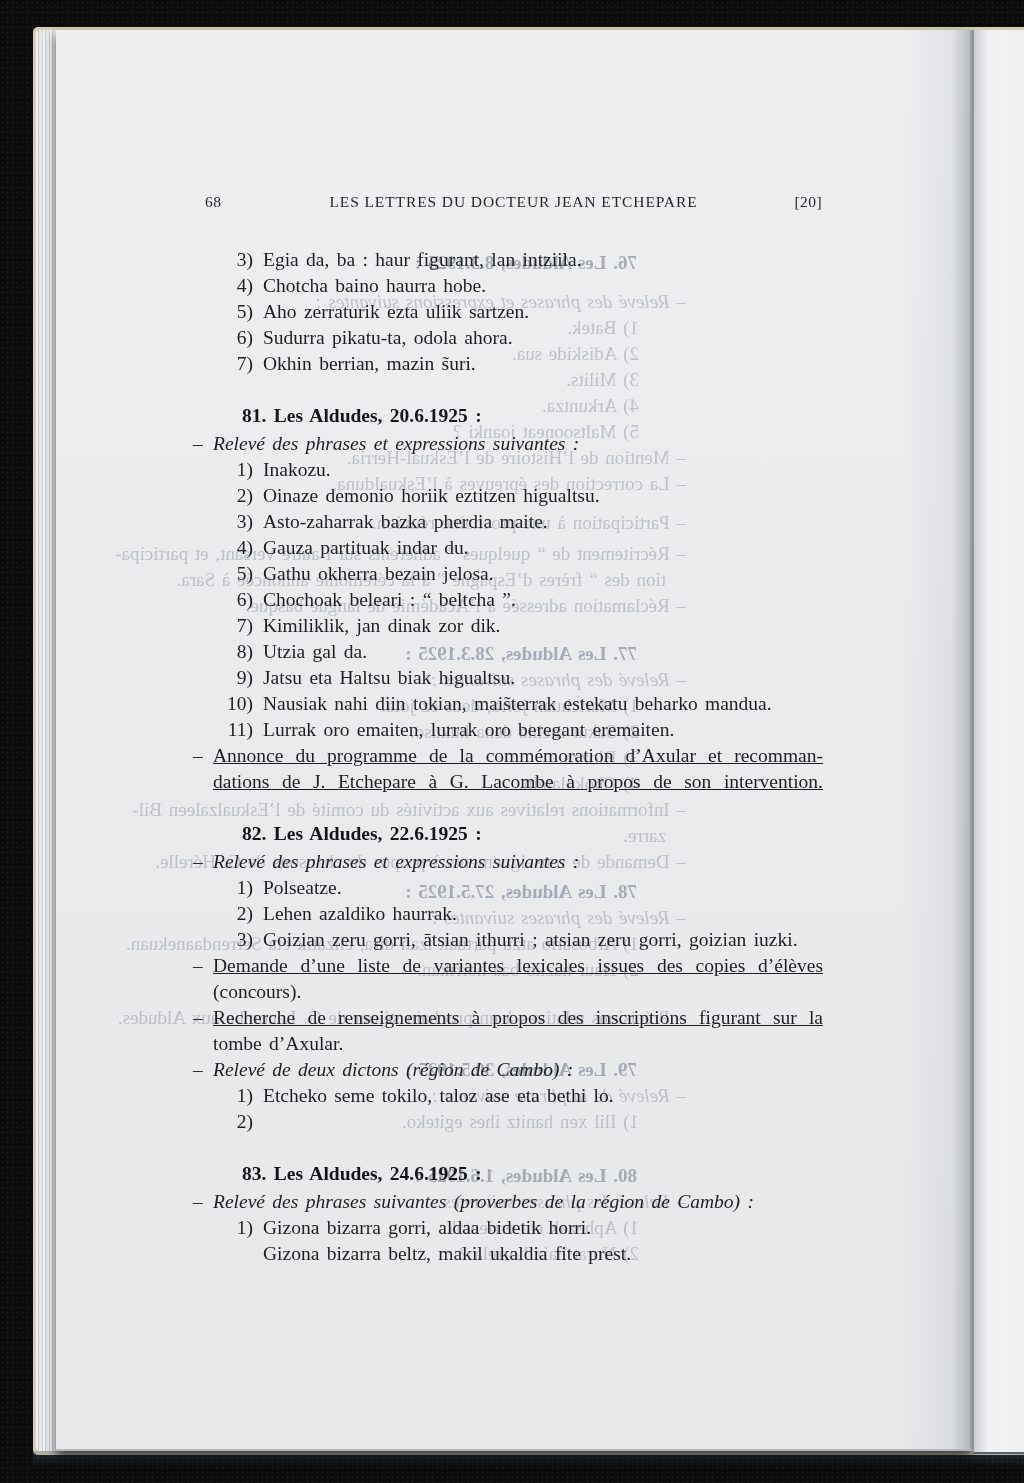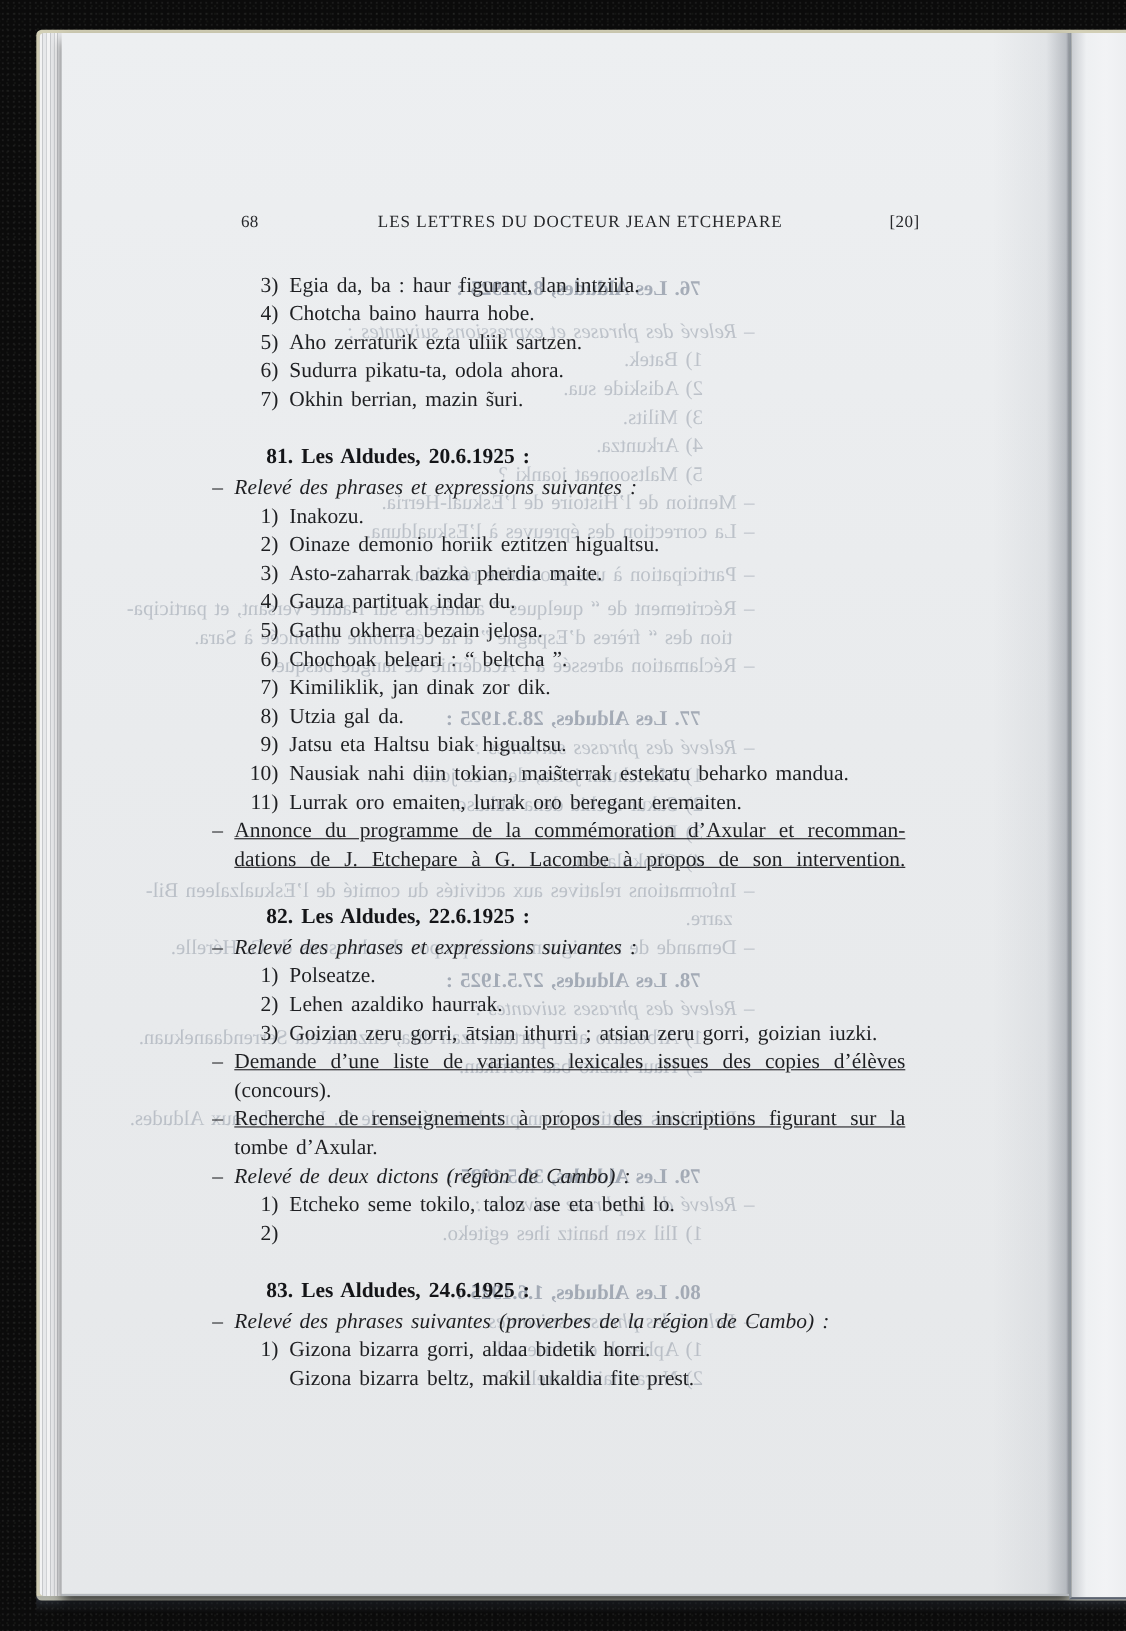--- a/index.html
+++ b/index.html
@@ -45,21 +45,21 @@
     border-bottom:2px solid #5a6270;
   }
   .bottom-glow{
     position:absolute;left:33px;top:1451px;width:991px;height:18px;z-index:2;
     background:linear-gradient(180deg,rgba(96,108,128,0.35),rgba(10,10,12,0) 85%);
   }
 
   
   .running-head{
     position:absolute;left:149px;top:163px;width:617px;height:22px;
-    font-size:15.5px;color:#26272a;letter-spacing:0.4px;margin-left:14px;
+    font-size:15.5px;color:#26272a;letter-spacing:0.4px;
   }
   .running-head .pgnum{position:absolute;left:0;top:0;}
   .running-head .rtitle{position:absolute;left:50%;top:0;transform:translateX(-50%);
     white-space:nowrap;letter-spacing:0.9px;}
   .running-head .bracket{position:absolute;right:0;top:0;}
 
   
   .text-column{
     position:absolute;left:137px;top:217px;width:630px;
     font-size:19.5px;line-height:26px;color:#1e1f22;word-spacing:2.5px;

